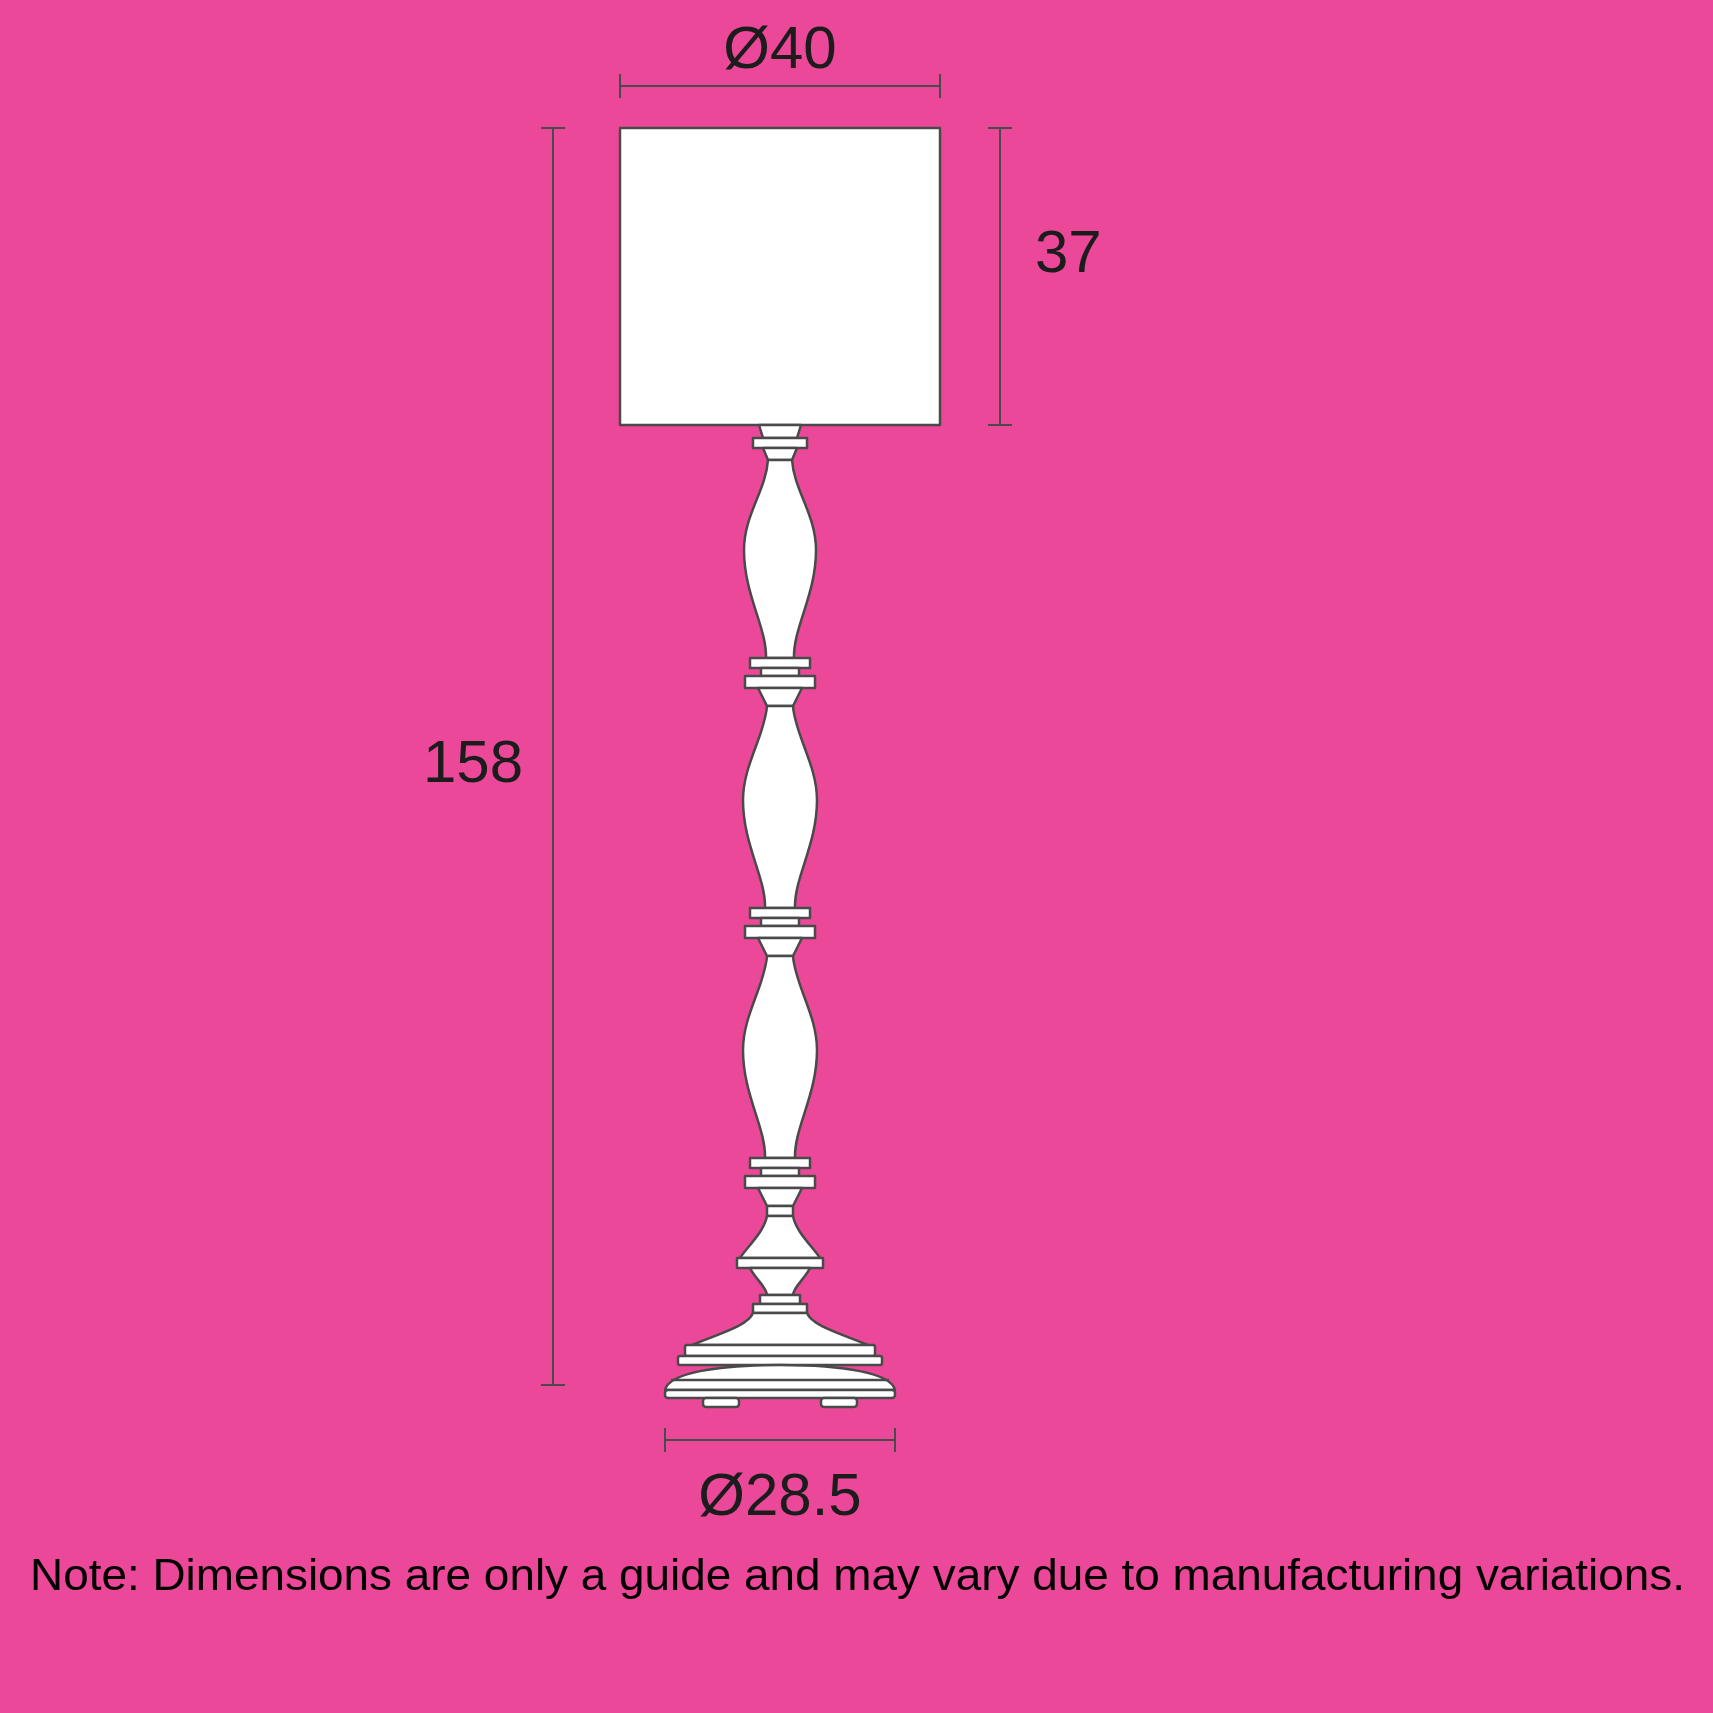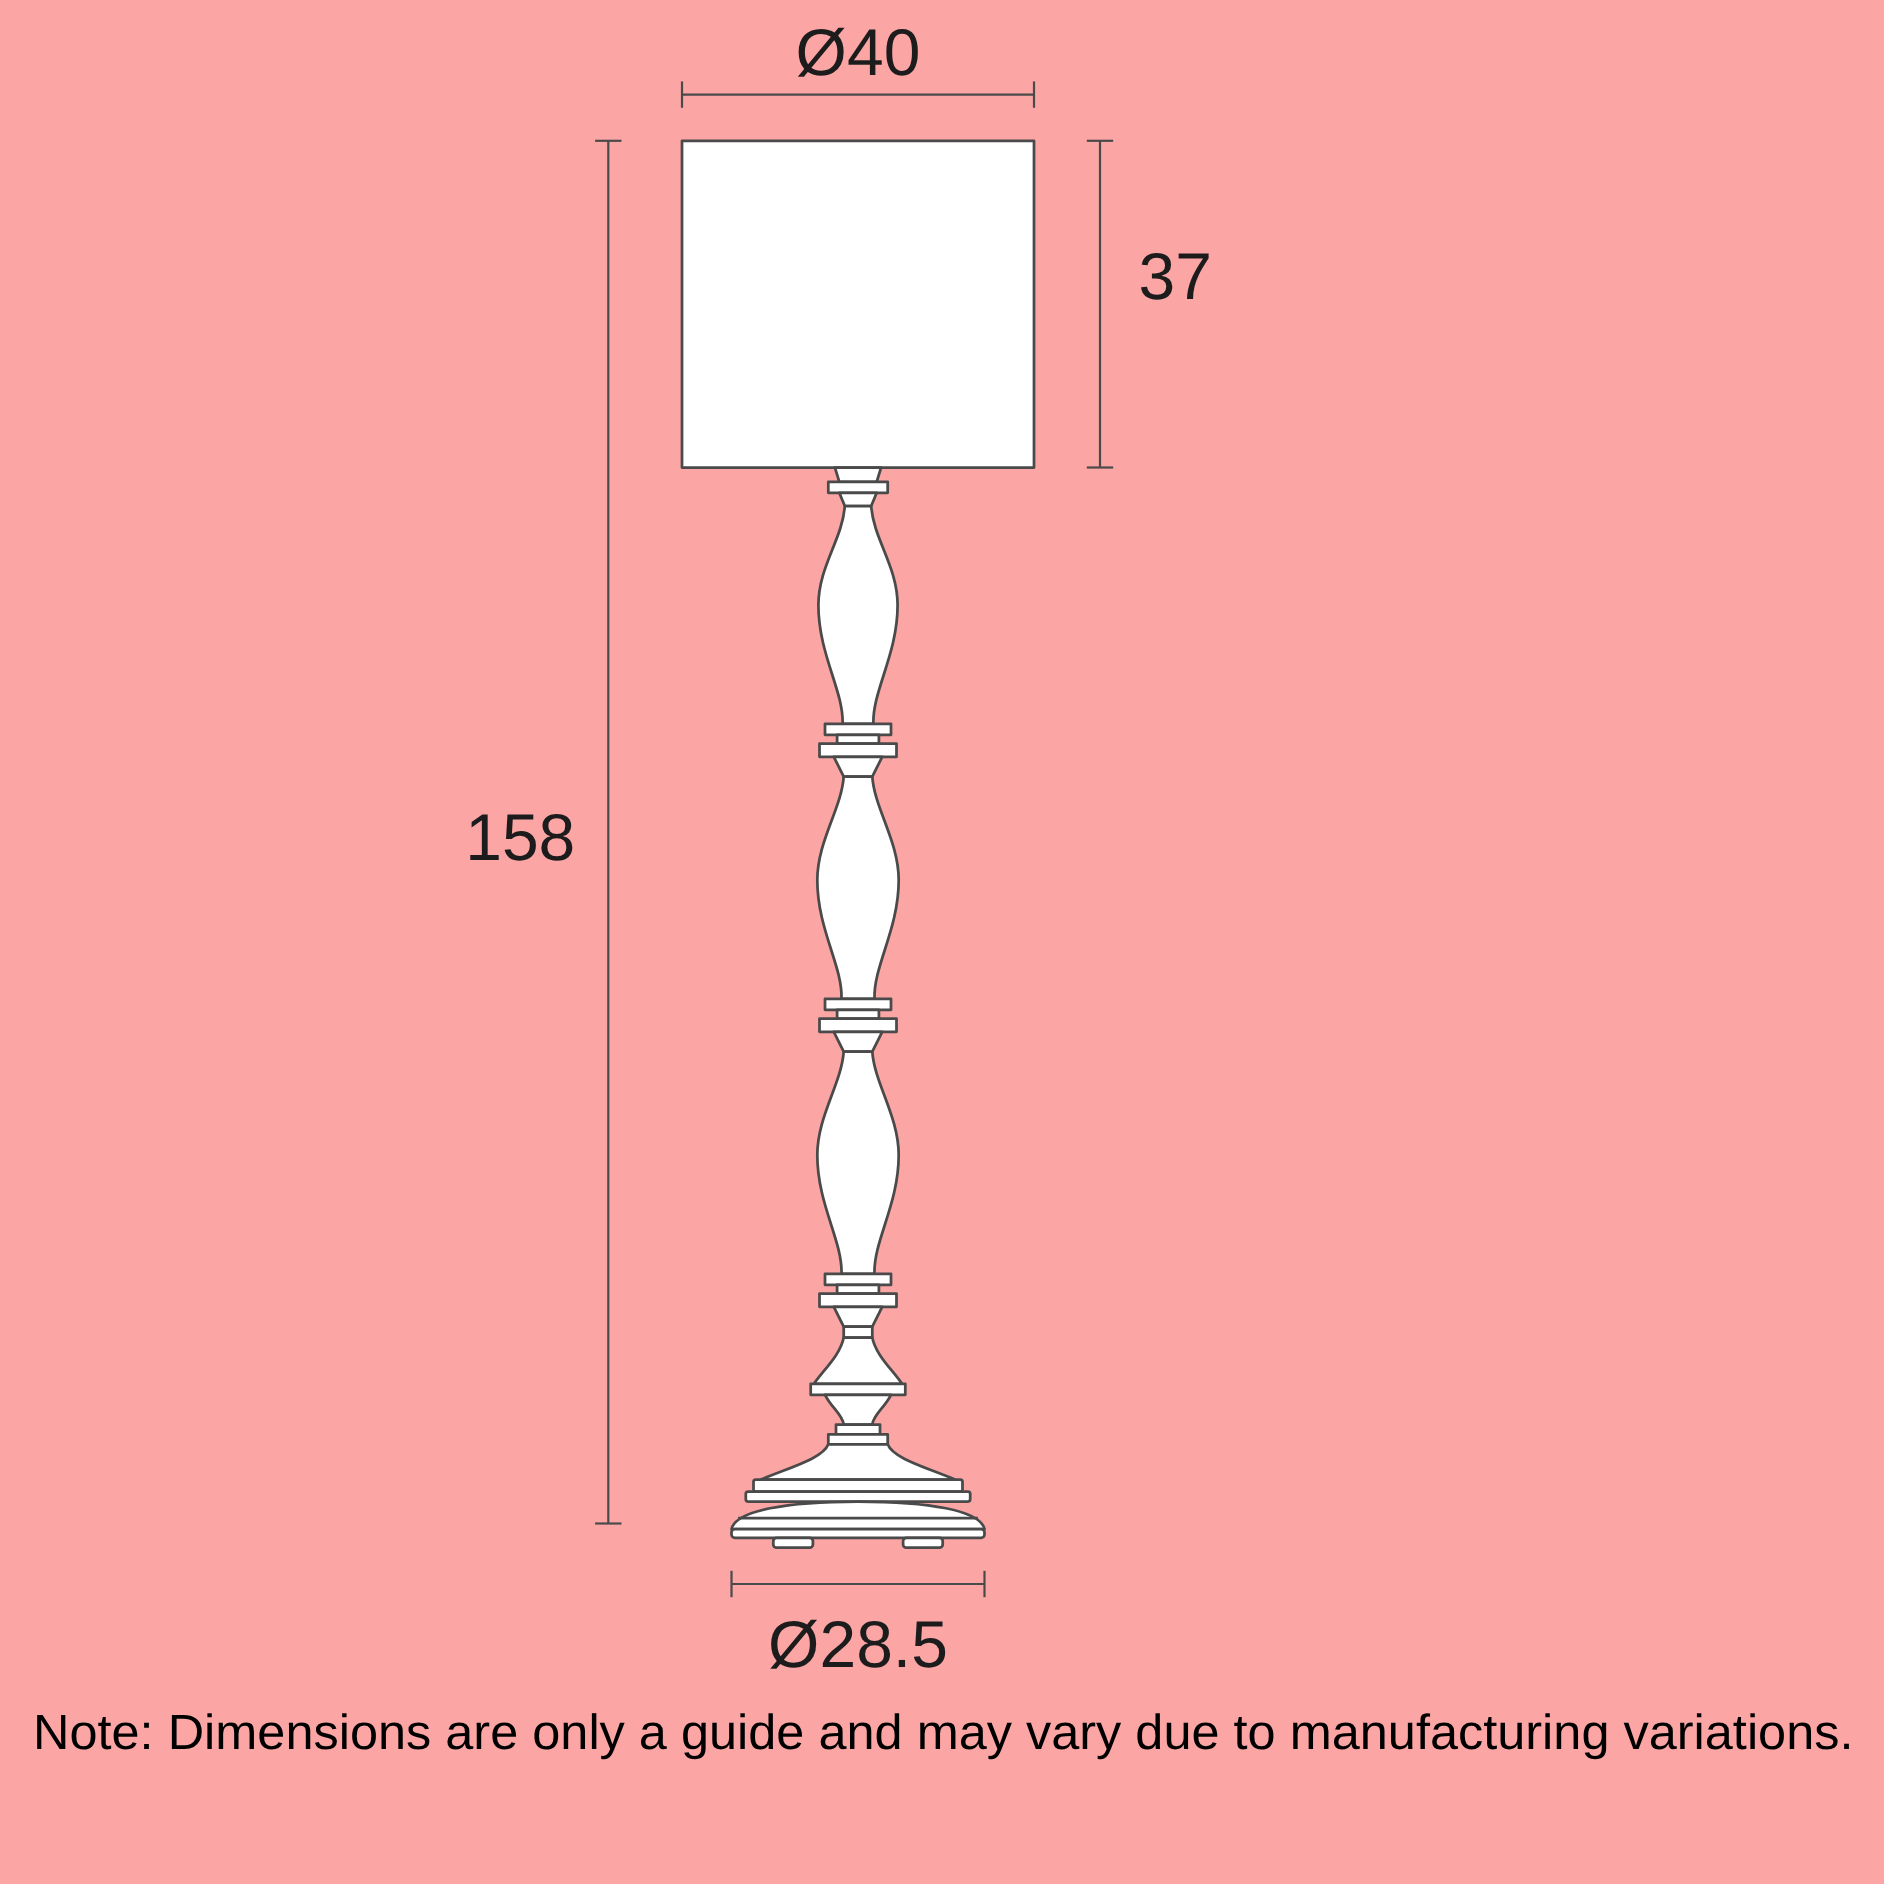--- a/index.html
+++ b/index.html
@@ -4,21 +4,21 @@
 <style>
   html, body {
     margin: 0;
     padding: 0;
     background: #ffffff;
   }
   .canvas {
     position: relative;
     width: 1713px;
     height: 1713px;
-    background: #fca5a5;
+    background: #ec4899;
     font-family: "Liberation Sans", sans-serif;
   }
   svg { display: block; }
   .draw path,
   .draw rect,
   .draw line {
     stroke: #4a4a4a;
     stroke-width: 2.5;
     fill: #ffffff;
     stroke-linejoin: round;

